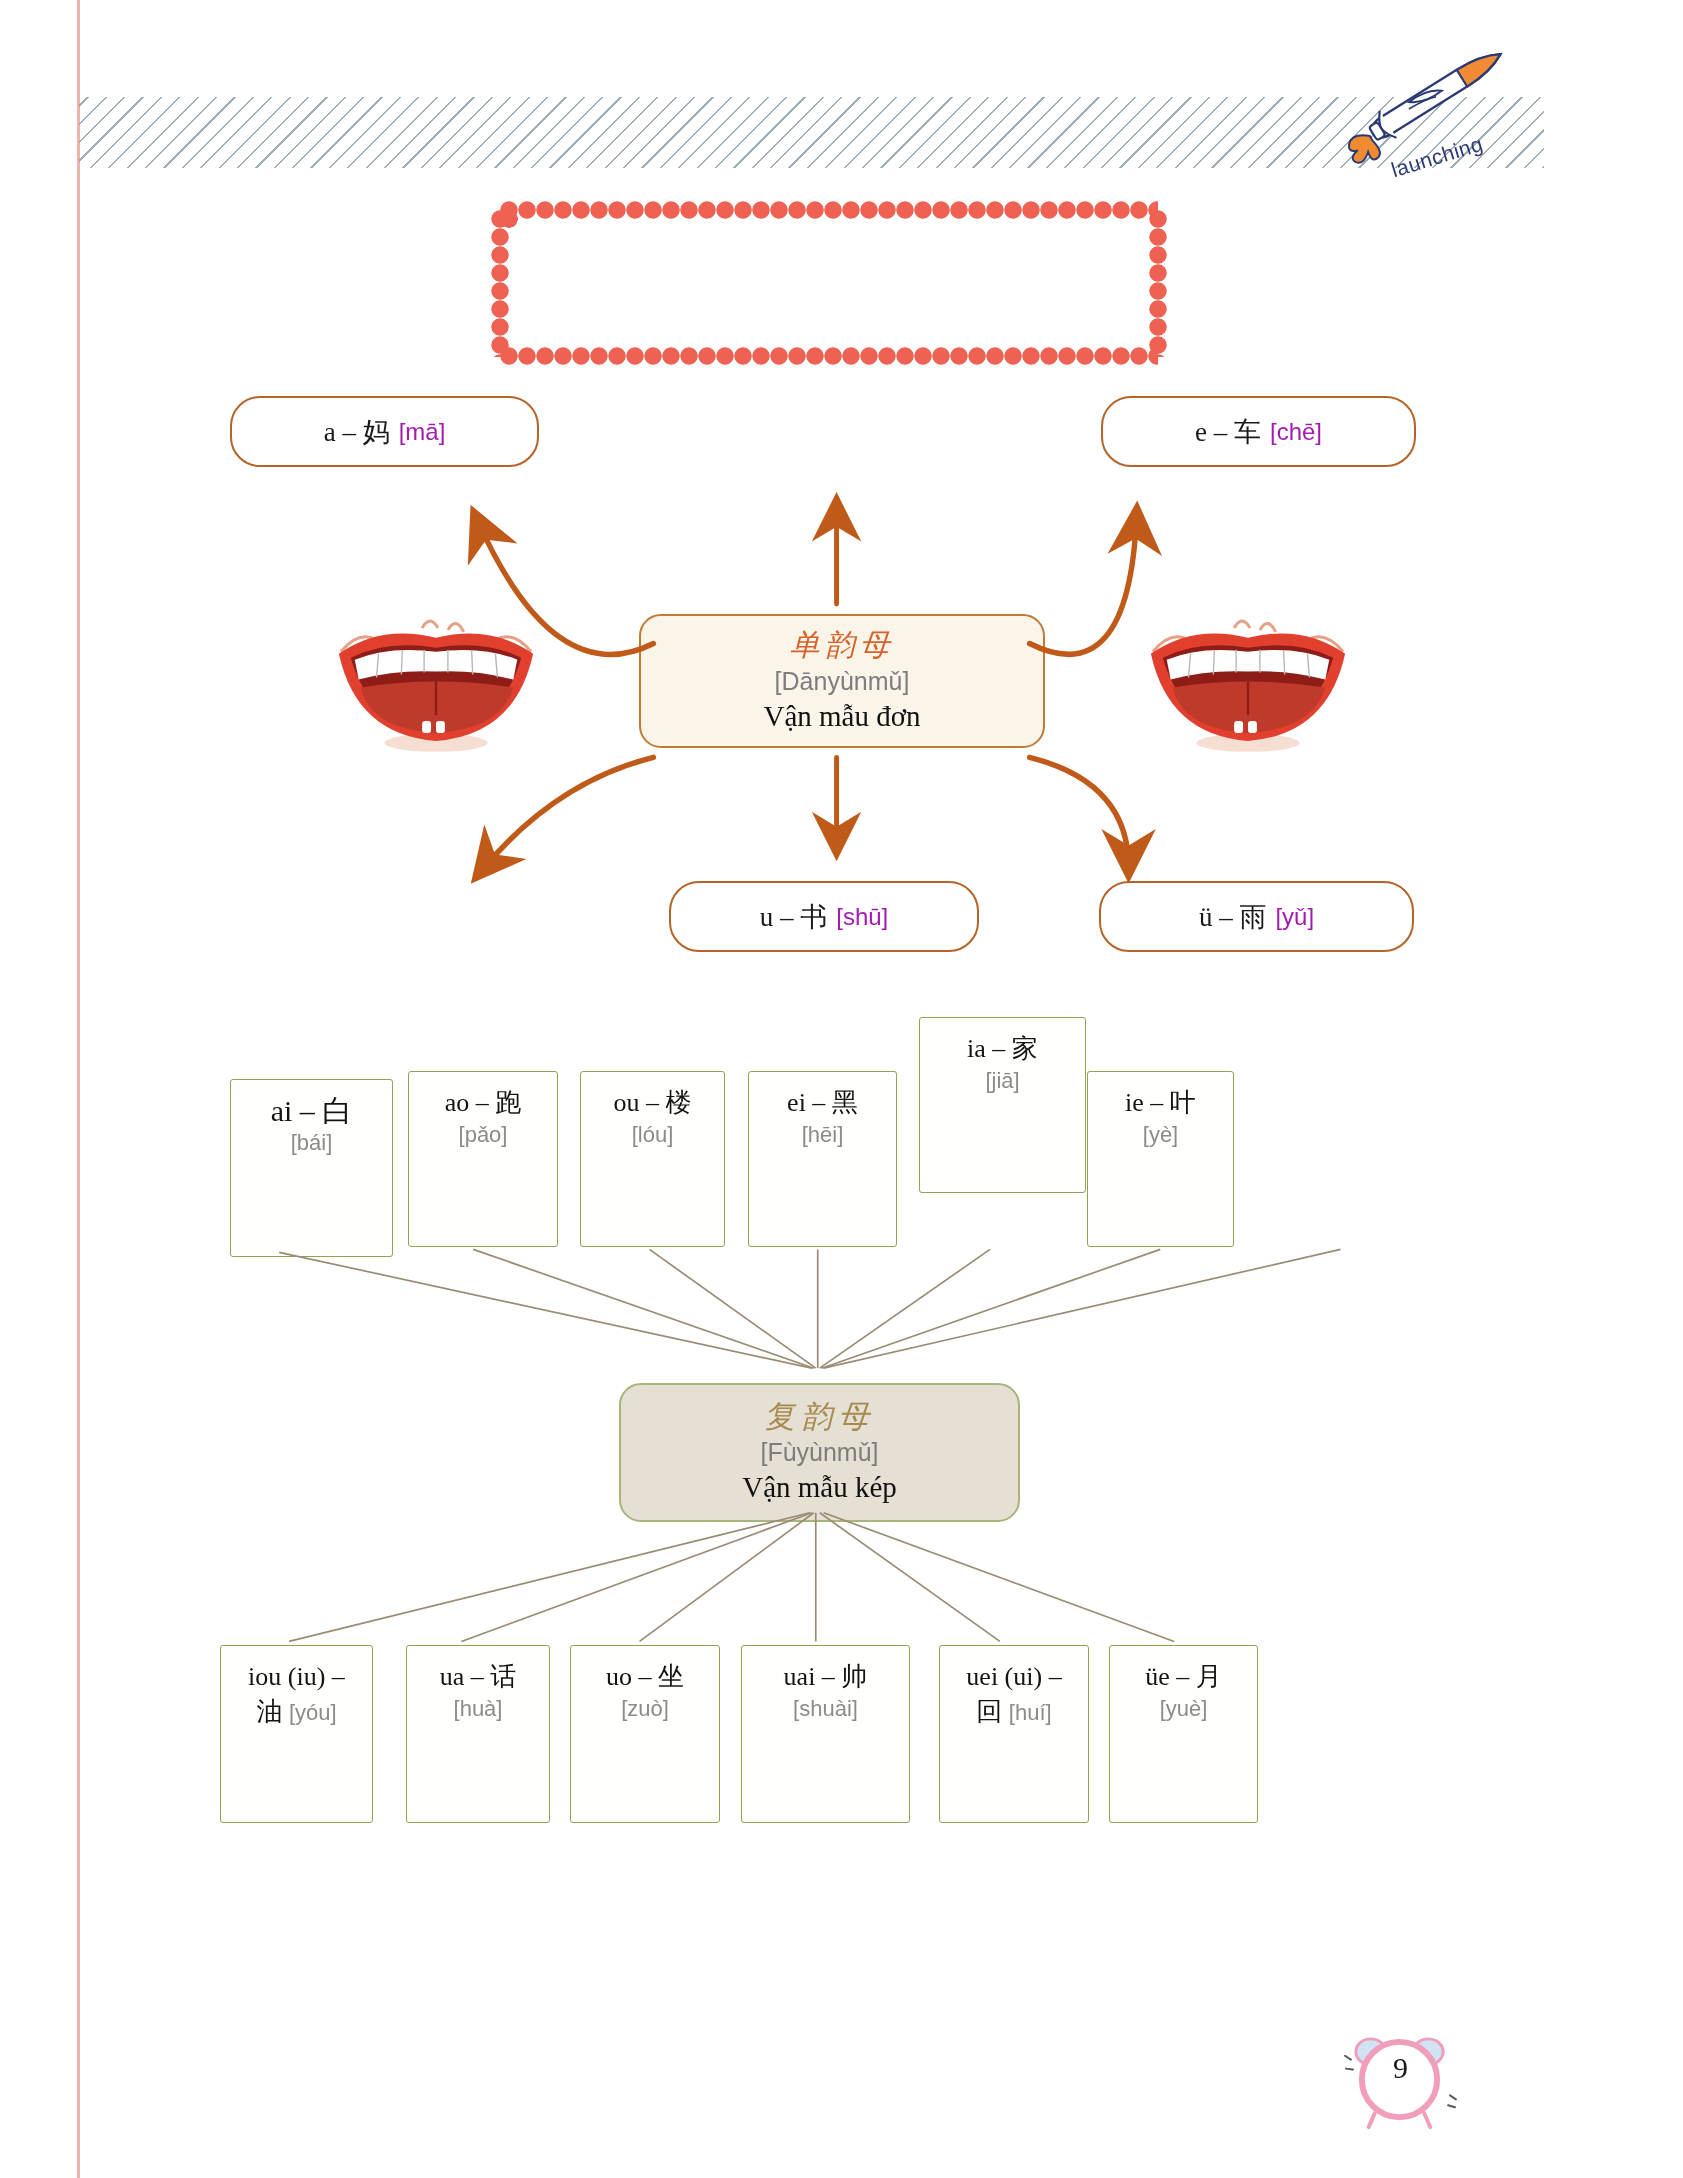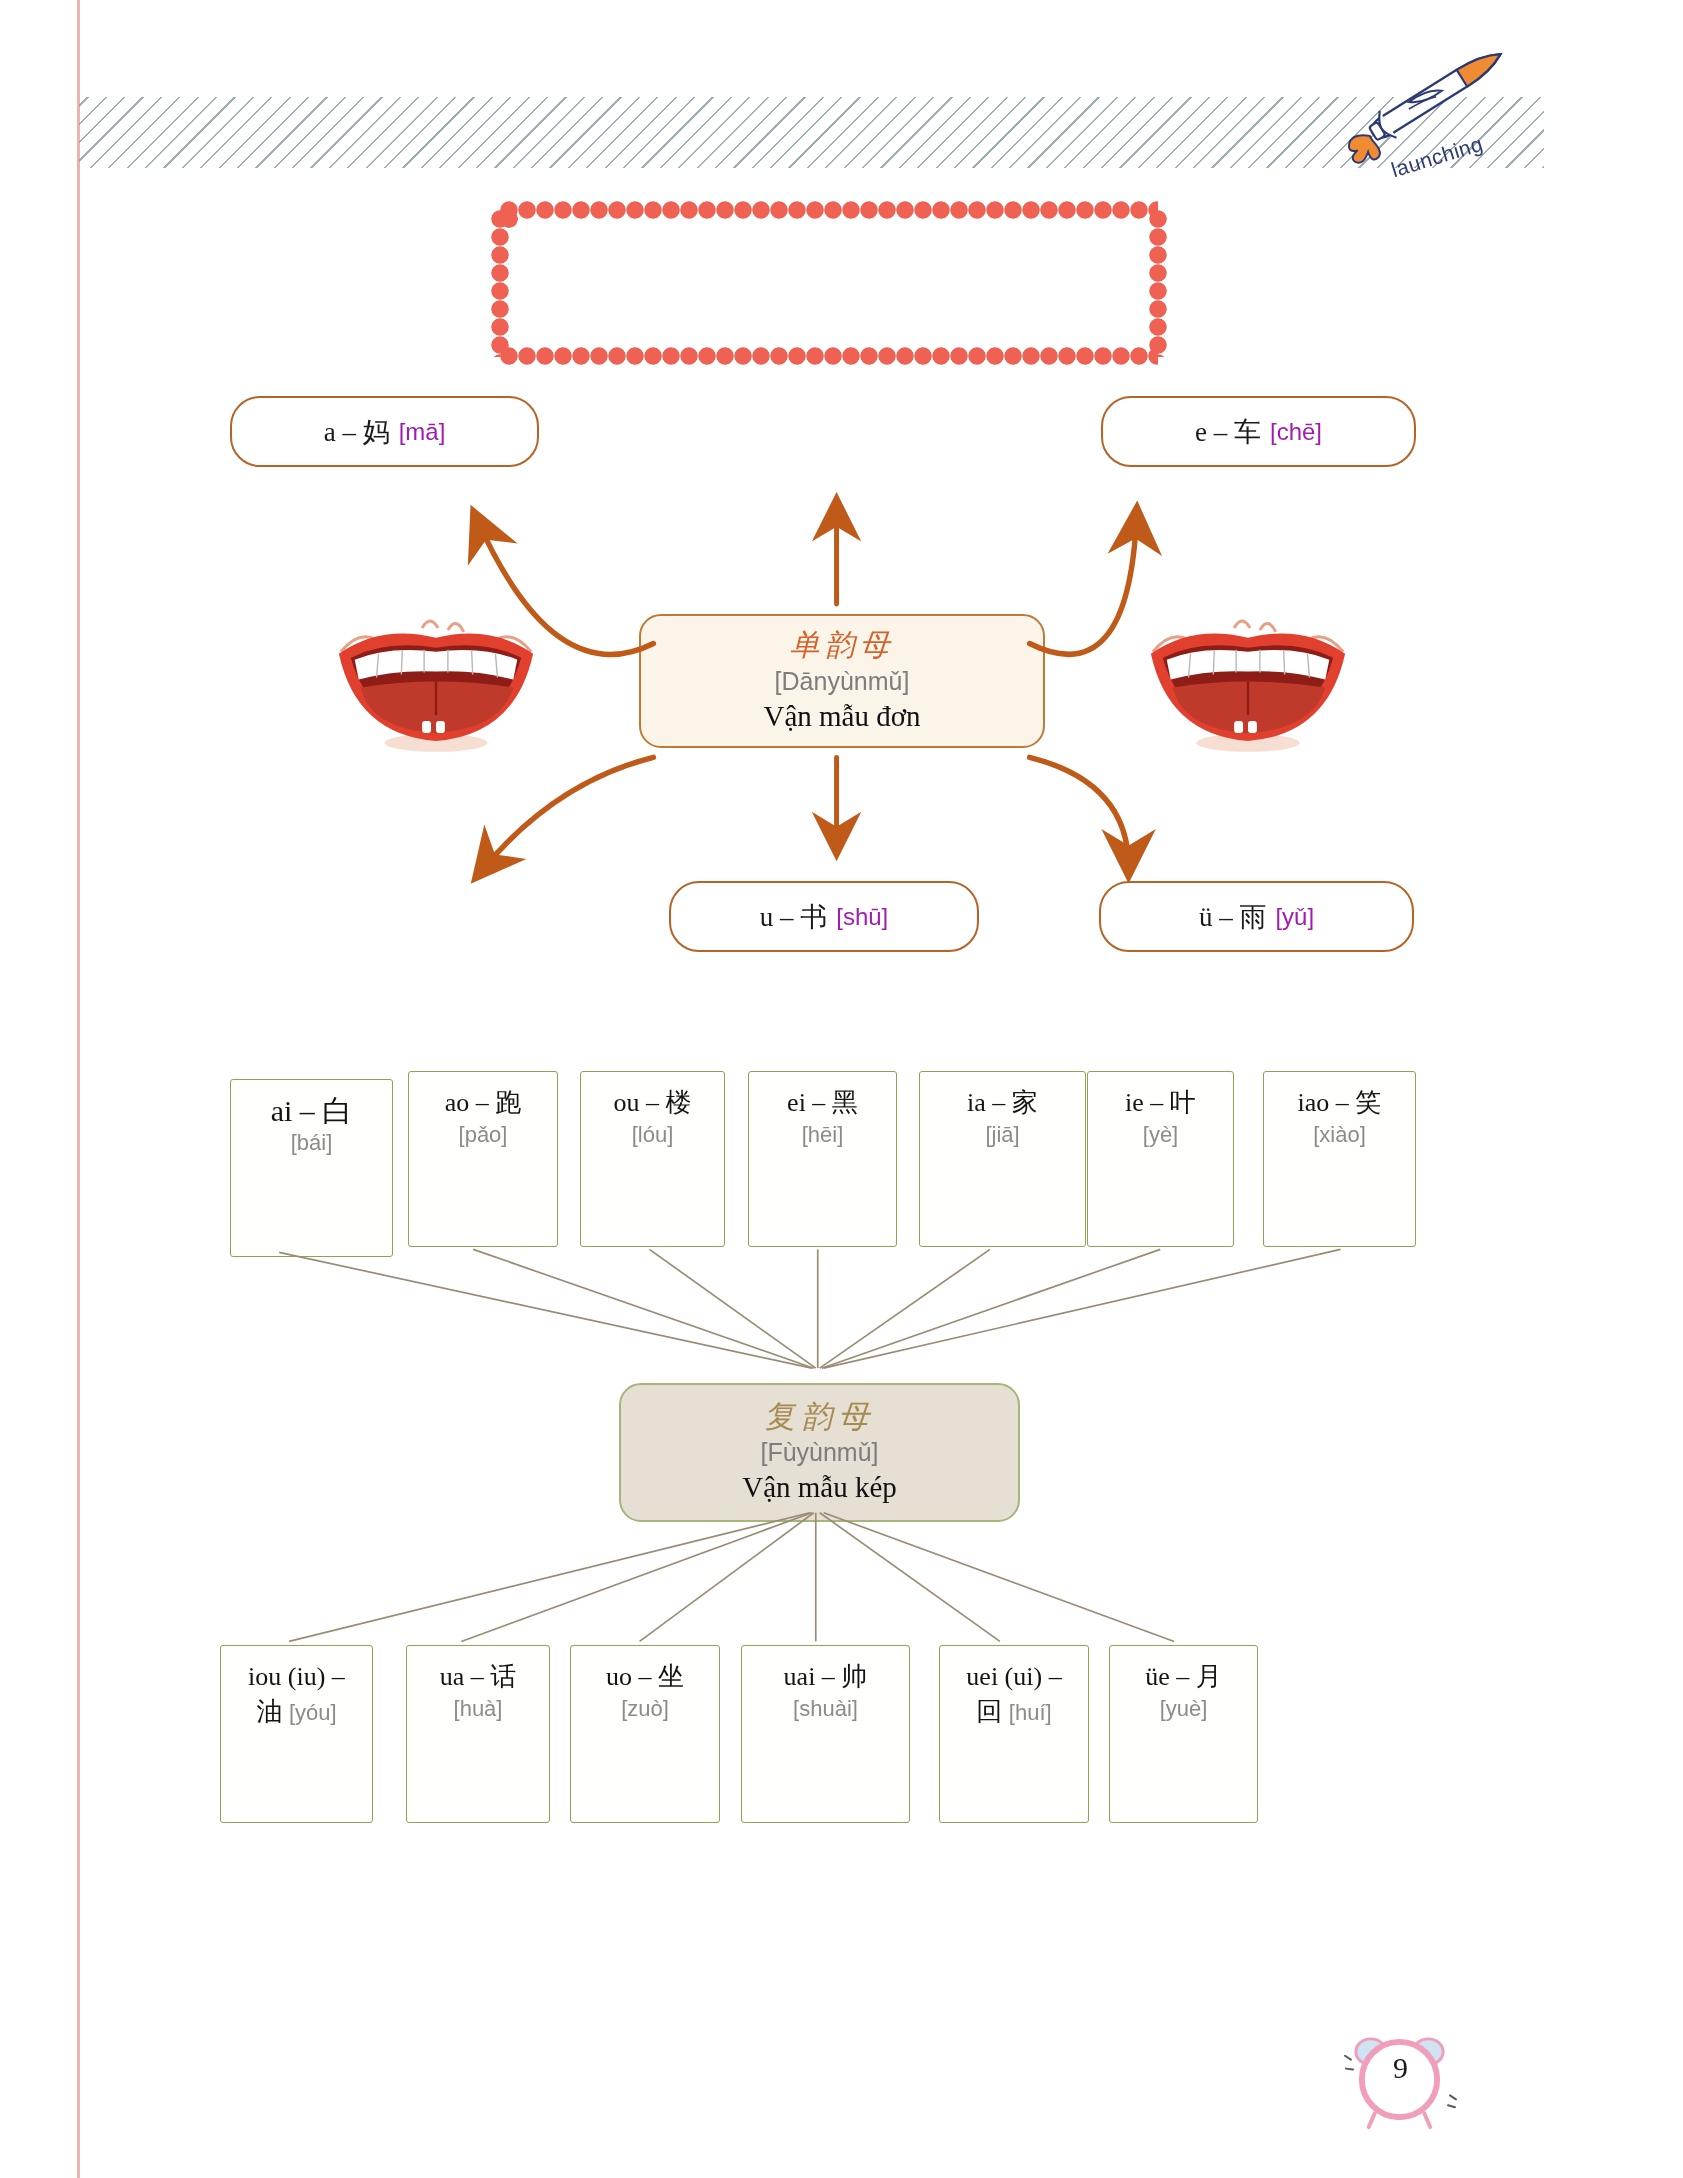--- a/index.html
+++ b/index.html
@@ -402,34 +402,30 @@
   <div class="card" style="left:580px; top:1071px; width:145px; height:176px;">
     <div class="ln1">ou – 楼</div>
     <div class="ln2">[lóu]</div>
   </div>
 
   <div class="card" style="left:748px; top:1071px; width:149px; height:176px;">
     <div class="ln1">ei – 黑</div>
     <div class="ln2">[hēi]</div>
   </div>
 
-  <div class="card" style="left:919px; top:1071px; width:167px; height:176px;text-align:center;">
+  <div class="card" style="left:919px; top:1017px; width:167px; height:176px;text-align:center;">
     <div class="ln1">ia – 家</div>
     <div class="ln2">[jiā]</div>
   </div>
 
   <div class="card" style="left:1087px; top:1071px; width:147px; height:176px;">
     <div class="ln1">ie – 叶</div>
     <div class="ln2">[yè]</div>
   </div>
 
-  <div class="card" style="left:1263px; top:1071px; width:153px; height:176px;">
-    <div class="ln1">iao – 笑</div>
-    <div class="ln2">[xiào]</div>
-  </div>
 
   <div class="node-comp">
     <div class="cn">复韵母</div>
     <div class="py">[Fùyùnmǔ]</div>
     <div class="vn">Vận mẫu kép</div>
   </div>
 
   <div class="card wrap" style="left:220px; top:1645px; width:153px; height:178px;">
     <div class="ln1">iou (iu) –</div>
     <div class="ln1">

